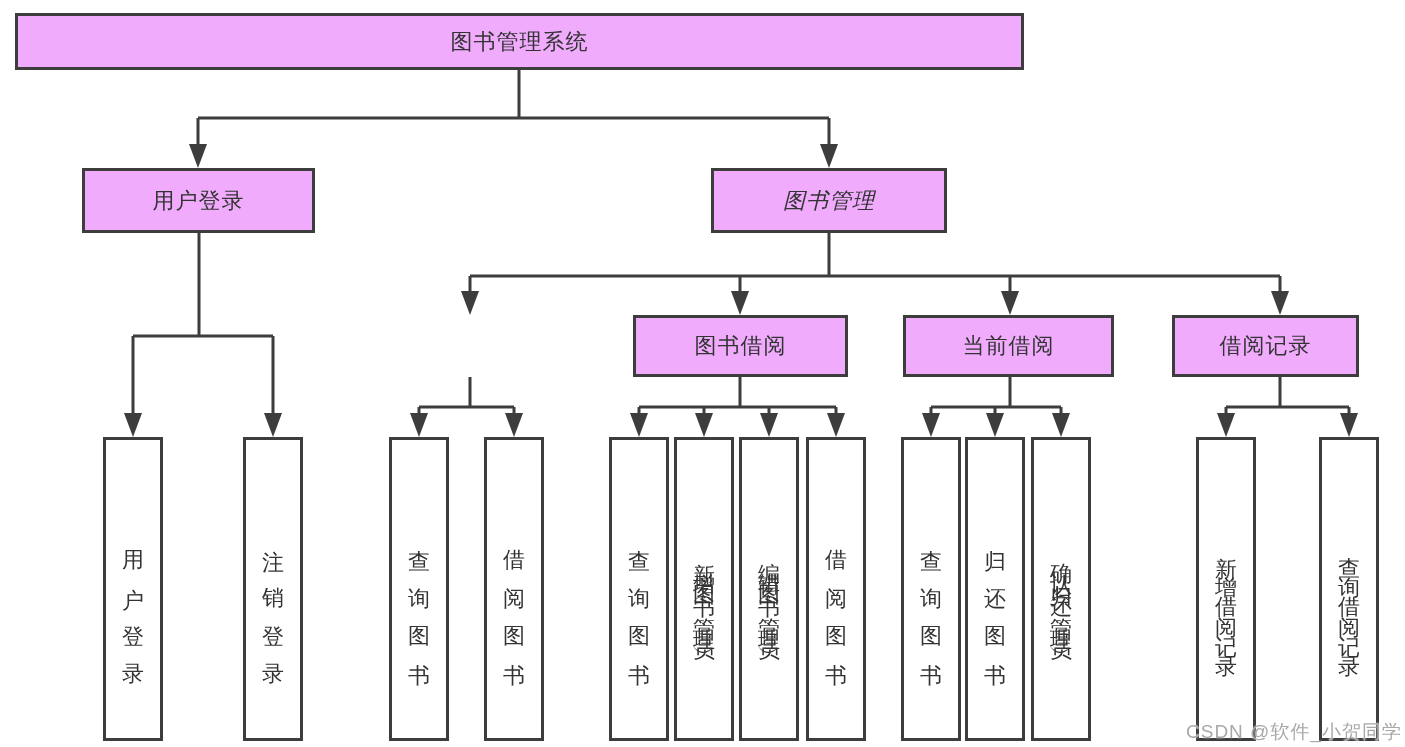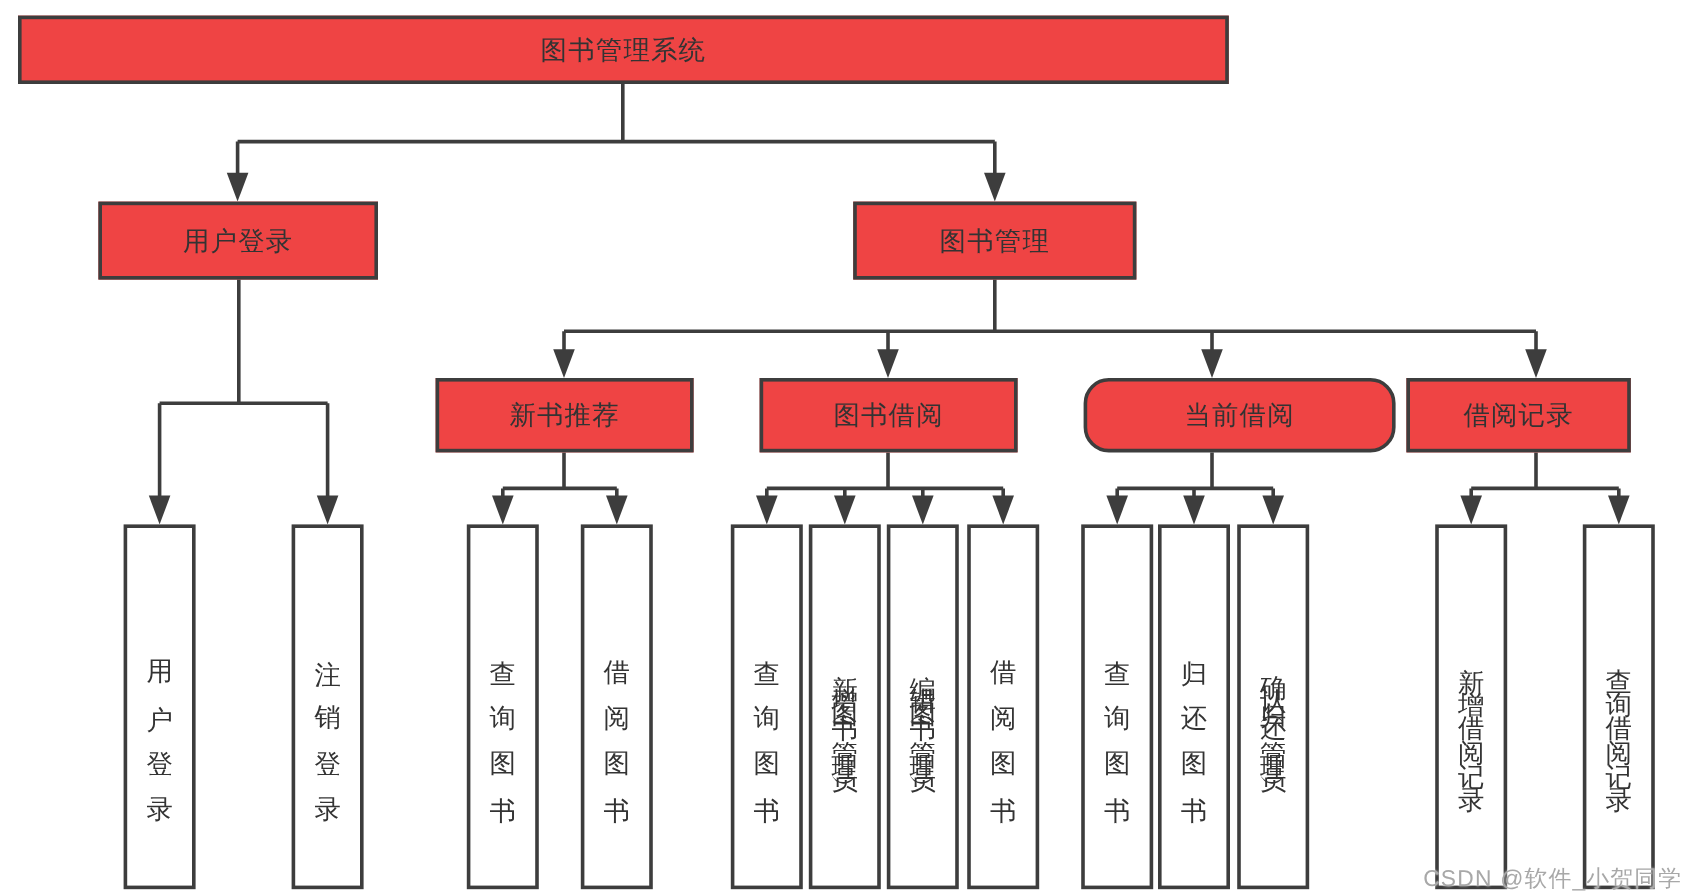--- a/index.html
+++ b/index.html
@@ -13,21 +13,21 @@
   }
   .connectors {
     position: absolute;
     left: 0; top: 0;
     pointer-events: none;
   }
   .box {
     position: absolute;
     box-sizing: border-box;
     border: 3px solid #3d3d3d;
-    background: #ef4444;
+    background: #f0abfc;
     display: flex;
     align-items: center;
     justify-content: center;
     color: #333333;
     font-size: 22px;
     letter-spacing: 1px;
     white-space: nowrap;
   }
   .vbox {
     position: absolute;
@@ -48,24 +48,24 @@
     text-orientation: mixed;
     white-space: nowrap;
   }
   .ls4 span { letter-spacing: 38px; margin-bottom: -38px; }
   .ls6 span { letter-spacing: 20px; margin-bottom: -20px; }
   .ls9 span { letter-spacing: 11px; margin-bottom: -11px; }
 
   
   .n-root   { left: 15px;   top: 13px;  width: 1009px; height: 57px; }
   .n-login  { left: 82px;   top: 168px; width: 233px;  height: 65px; }
-  .n-mgmt   { left: 711px;  top: 168px; width: 236px;  height: 65px; }
+  .n-mgmt   { left: 711px;  top: 168px; width: 236px;  height: 65px; font-style: italic; }
   .n-newbk  { left: 363px;  top: 315px; width: 215px;  height: 62px; }
   .n-borrow { left: 633px;  top: 315px; width: 215px;  height: 62px; }
-  .n-currnt { left: 903px;  top: 315px; width: 260px;  height: 62px; border-radius: 21px; }
+  .n-currnt { left: 903px;  top: 315px; width: 211px;  height: 62px; }
   .n-record { left: 1172px; top: 315px; width: 187px;  height: 62px; }
 
   .l1  { left: 103px; }
   .l2  { left: 243px; }
   .l3  { left: 389px; }
   .l4  { left: 484px; }
   .l5  { left: 609px; }
   .l6  { left: 674px; }
   .l7  { left: 739px; }
   .l8  { left: 806px; }
@@ -123,21 +123,20 @@
       <polygon points="1217,413 1235,413 1226,437"></polygon>
       <polygon points="1340,413 1358,413 1349,437"></polygon>
     </g>
   </svg>
 
   <div class="box n-root">图书管理系统</div>
 
   <div class="box n-login">用户登录</div>
   <div class="box n-mgmt">图书管理</div>
 
-  <div class="box n-newbk">新书推荐</div>
   <div class="box n-borrow">图书借阅</div>
   <div class="box n-currnt">当前借阅</div>
   <div class="box n-record">借阅记录</div>
 
   <div class="vbox ls4 l1">
     <span>用户登录</span>
   </div>
   <div class="vbox ls4 l2">
     <span>注销登录</span>
   </div>

